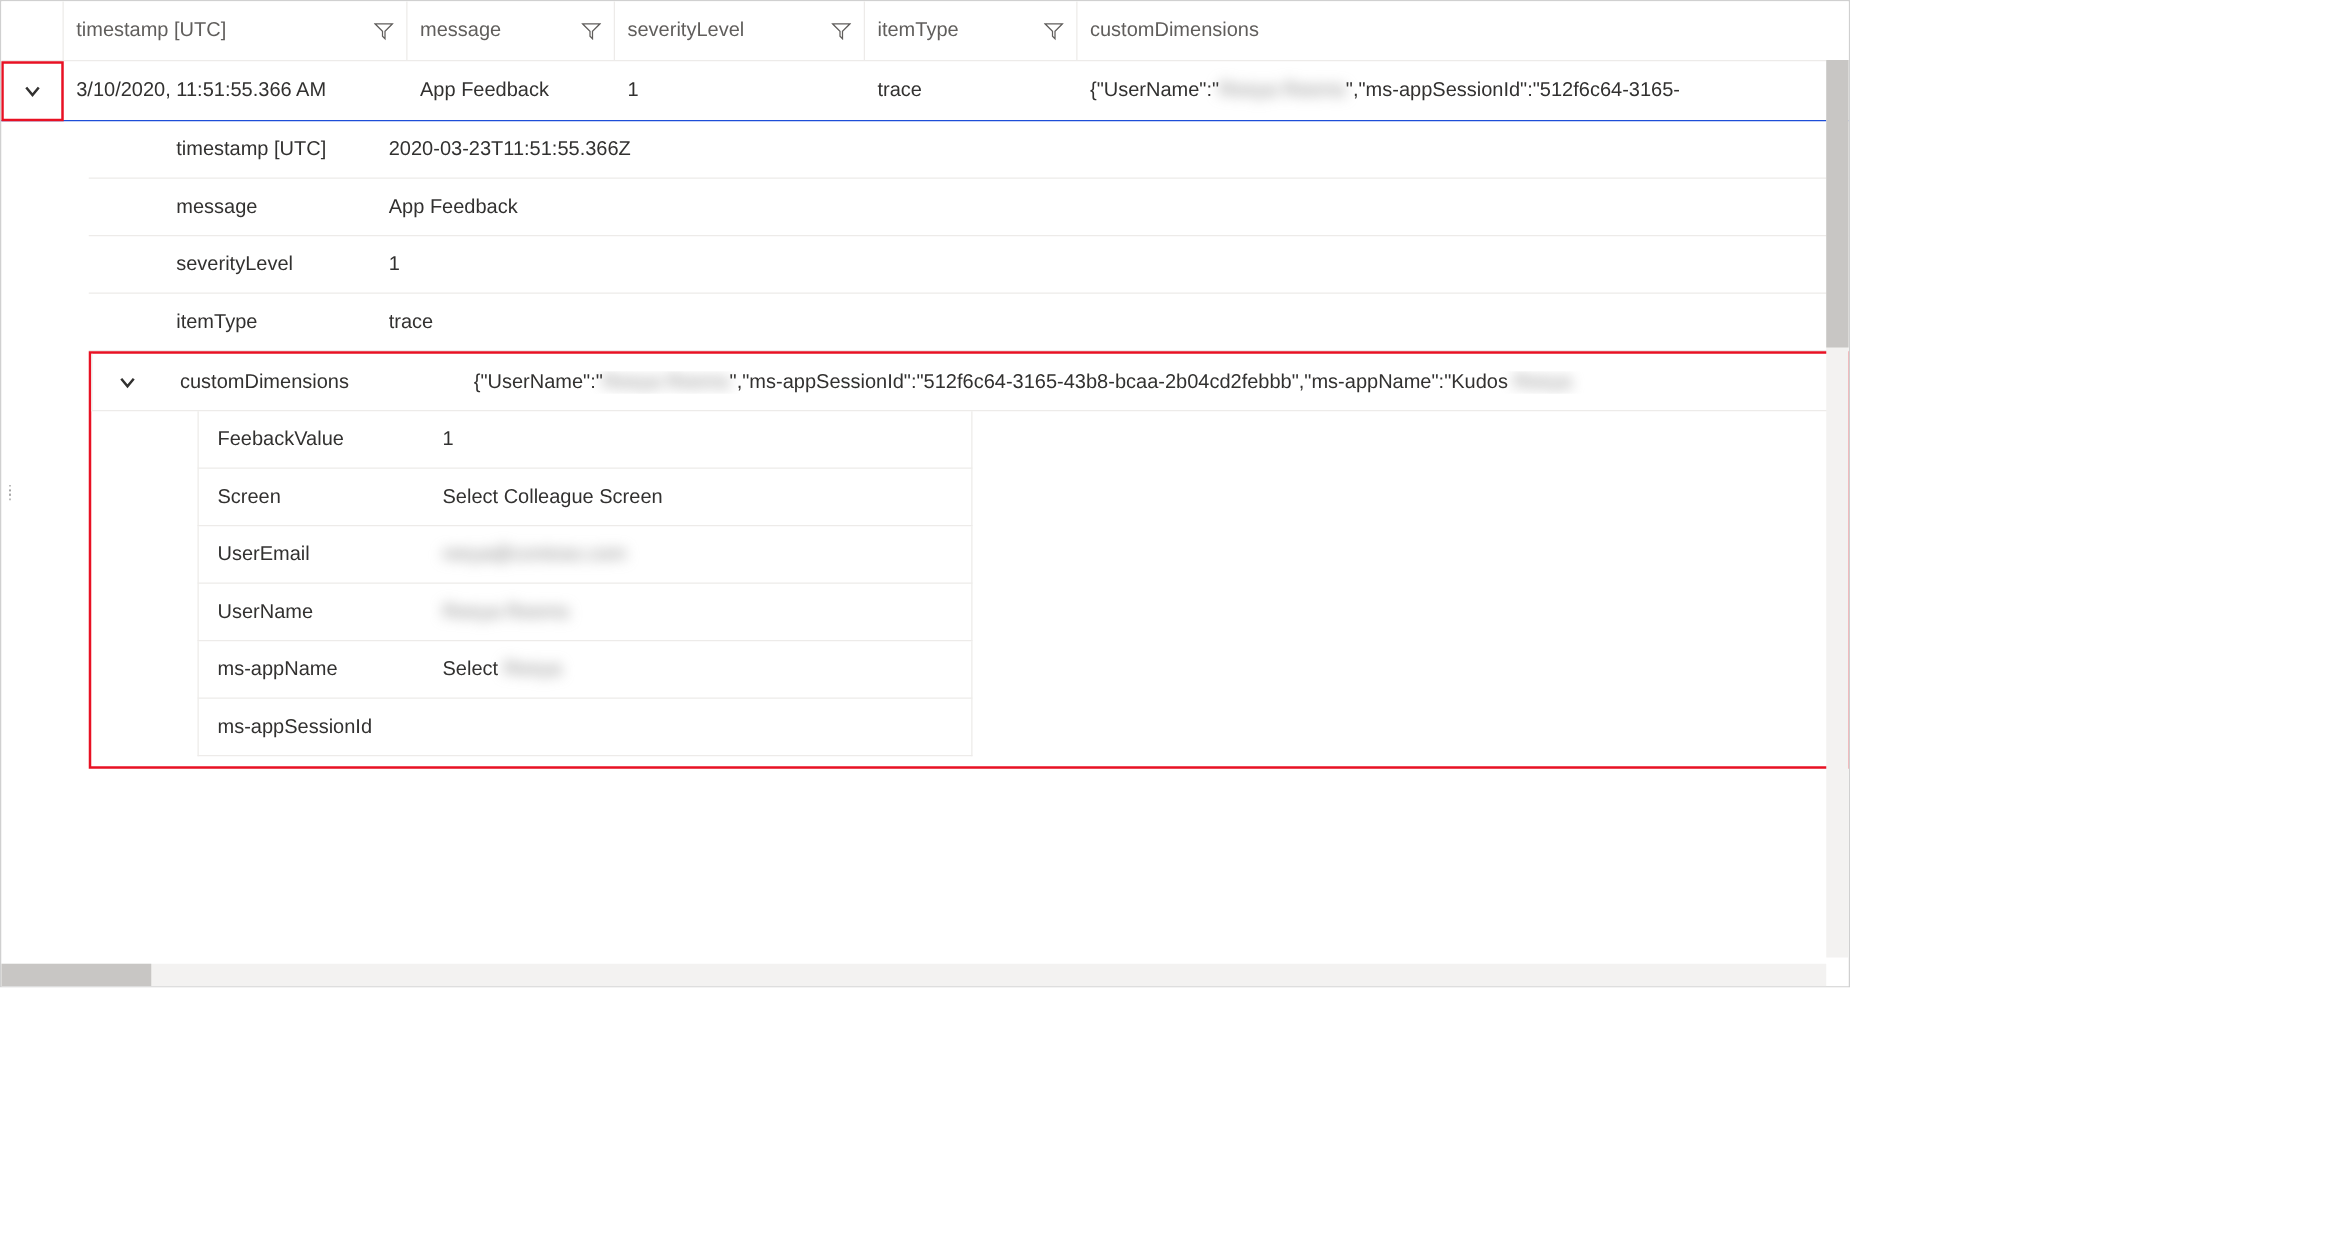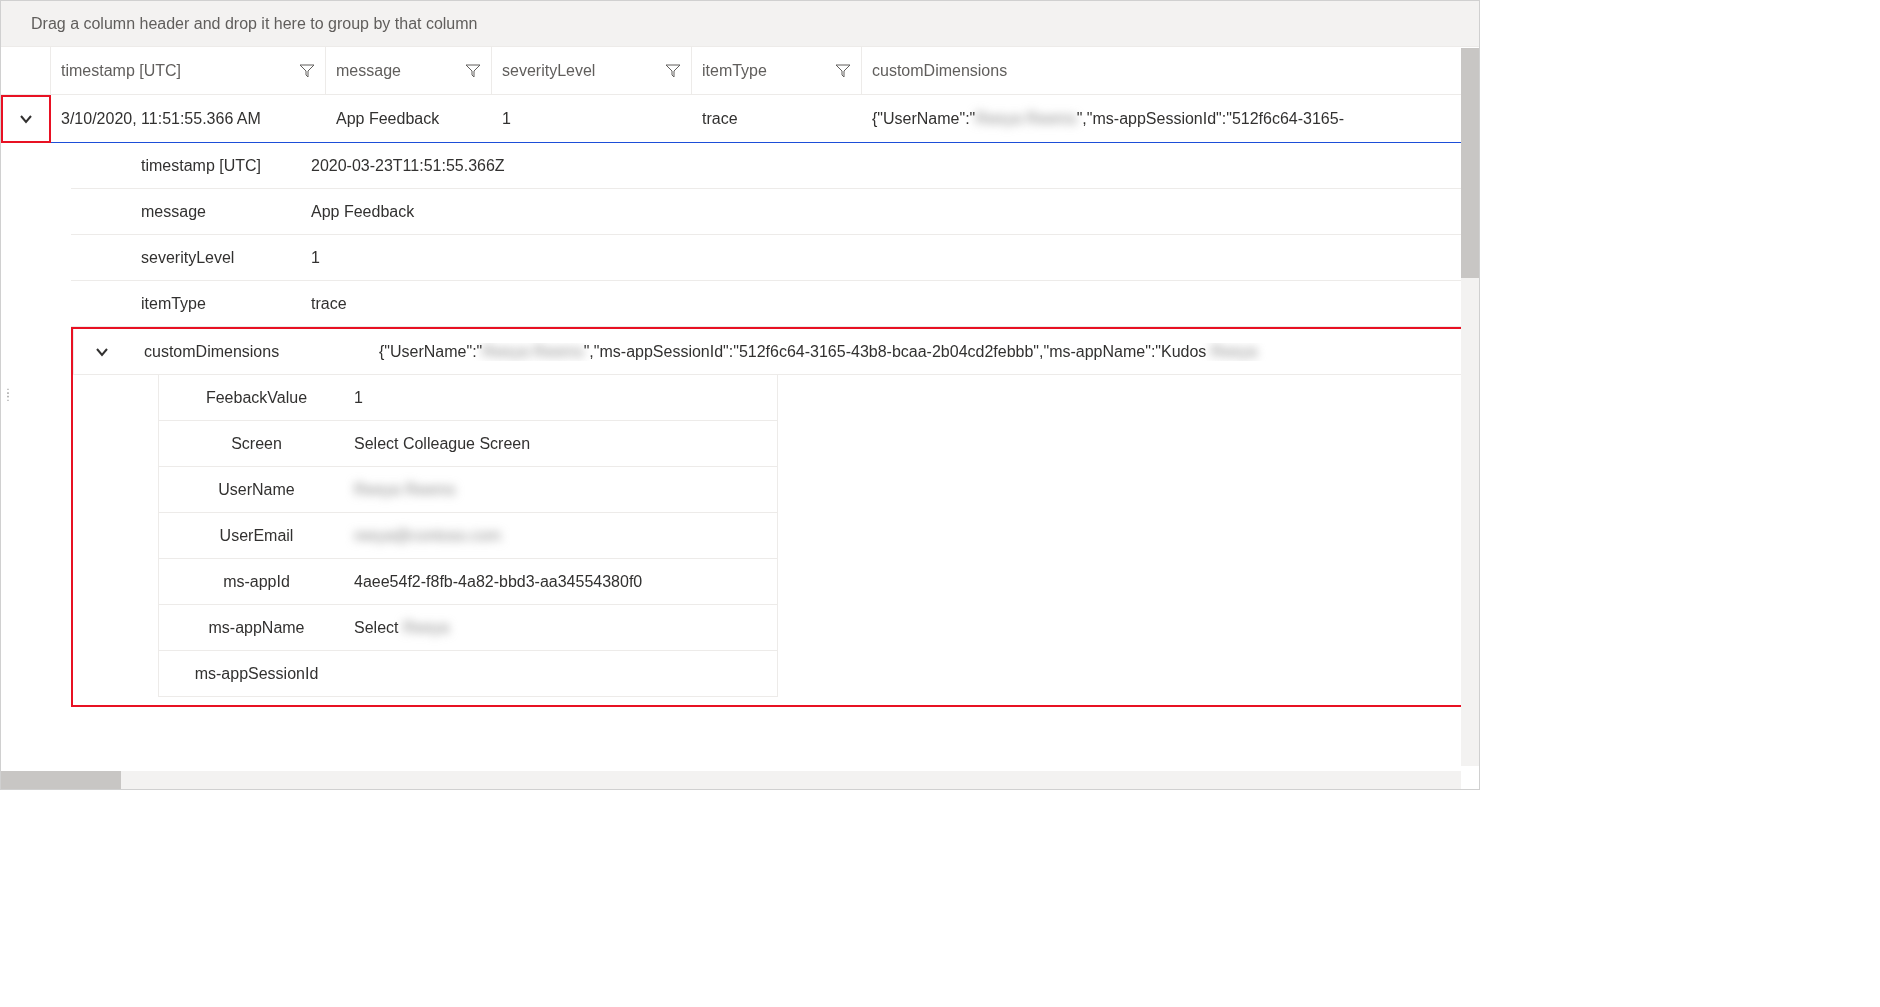--- a/index.html
+++ b/index.html
@@ -23,38 +23,35 @@
 .detail-row { display: flex; height: 46px; align-items: center; border-bottom: 1px solid #edebe9; }
 .detail-key { width: 235px; padding-left: 70px; flex-shrink: 0; }
 .detail-val { padding-left: 5px; flex: 1; }
 .detail-row.nested { border-left: 1px solid #edebe9; }
 .red-box { border: 2px solid #e81123; }
 .nested-expand { width: 55px; display: flex; align-items: center; justify-content: center; flex-shrink: 0; }
 .nested-key { width: 245px; padding-left: 15px; flex-shrink: 0; }
 .nested-val { padding-left: 5px; flex: 1; white-space: nowrap; overflow: hidden; }
 .sub-detail-area { padding-left: 85px; }
 .sub-detail-row { display: flex; height: 46px; align-items: center; border-bottom: 1px solid #edebe9; width: 620px; border-left: 1px solid #edebe9; border-right: 1px solid #edebe9; }
-.sub-key { width: 180px; padding-left: 15px; flex-shrink: 0; text-align: center; }
+.sub-key { width: 180px; padding-left: 15px; flex-shrink: 0; }
 .sub-val { padding-left: 15px; flex: 1; }
 .blur { filter: blur(5px); color: #888; }
 .vscroll { position: absolute; right: 0; top: 47px; width: 18px; height: calc(100% - 70px); background: #f3f2f1; }
 .vscroll-thumb { background: #c8c6c4; width: 100%; }
 .hscroll { position: absolute; bottom: 0; left: 0; height: 18px; width: calc(100% - 18px); background: #f3f2f1; }
 .hscroll-thumb { background: #c8c6c4; height: 100%; }
 .drag-handle { position: absolute; left: 0; top: 50%; transform: translateY(-50%); color: #999; font-size: 10px; line-height: 4px; padding: 2px; }
 </style>
 </head>
 <body>
 
 <div class="container">
   <div class="drag-handle">⋮<br>⋮</div>
 
-  <div class="group-bar">
-    <span>Drag a column header and drop it here to group by that column</span>
-  </div>
 
   <div class="header-row">
     <div class="header-cell col-expand"></div>
     <div class="header-cell col-timestamp">
       <span>timestamp [UTC]</span>
       <svg class="filter-icon" viewBox="0 0 16 16">
           <path d="M1 2 L15 2 L9 8 L9 14 L7 12 L7 8 Z"></path>
         </svg>
     </div>
     <div class="header-cell col-message">
@@ -131,30 +128,26 @@
       <div class="sub-detail-area">
         <div class="sub-detail-row">
           <div class="sub-key">FeebackValue</div>
           <div class="sub-val">1</div>
         </div>
         <div class="sub-detail-row">
           <div class="sub-key">Screen</div>
           <div class="sub-val">Select Colleague Screen</div>
         </div>
         <div class="sub-detail-row">
-          <div class="sub-key">UserName</div>
-          <div class="sub-val blur">Reeya Reems</div>
-        </div>
-        <div class="sub-detail-row">
           <div class="sub-key">UserEmail</div>
           <div class="sub-val blur">reeya@contoso.com</div>
         </div>
         <div class="sub-detail-row">
-          <div class="sub-key">ms-appId</div>
-          <div class="sub-val">4aee54f2-f8fb-4a82-bbd3-aa34554380f0</div>
+          <div class="sub-key">UserName</div>
+          <div class="sub-val blur">Reeya Reems</div>
         </div>
         <div class="sub-detail-row">
           <div class="sub-key">ms-appName</div>
           <div class="sub-val">
             <span>Select </span><span class="blur">Reeya</span>
           </div>
         </div>
         <div class="sub-detail-row">
           <div class="sub-key">ms-appSessionId</div>
         </div>

